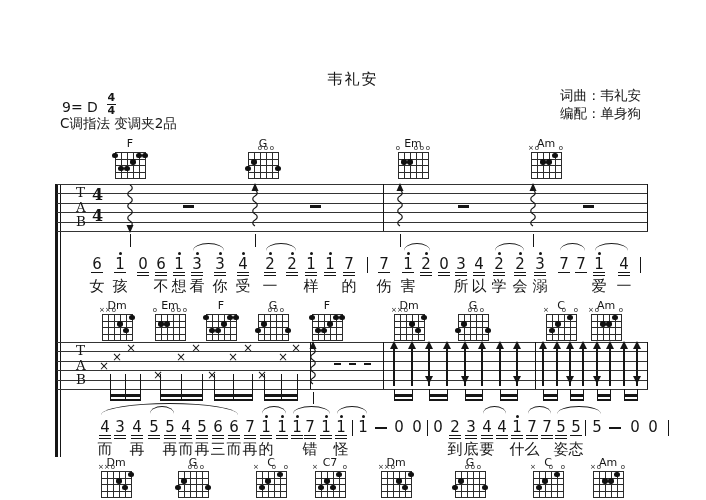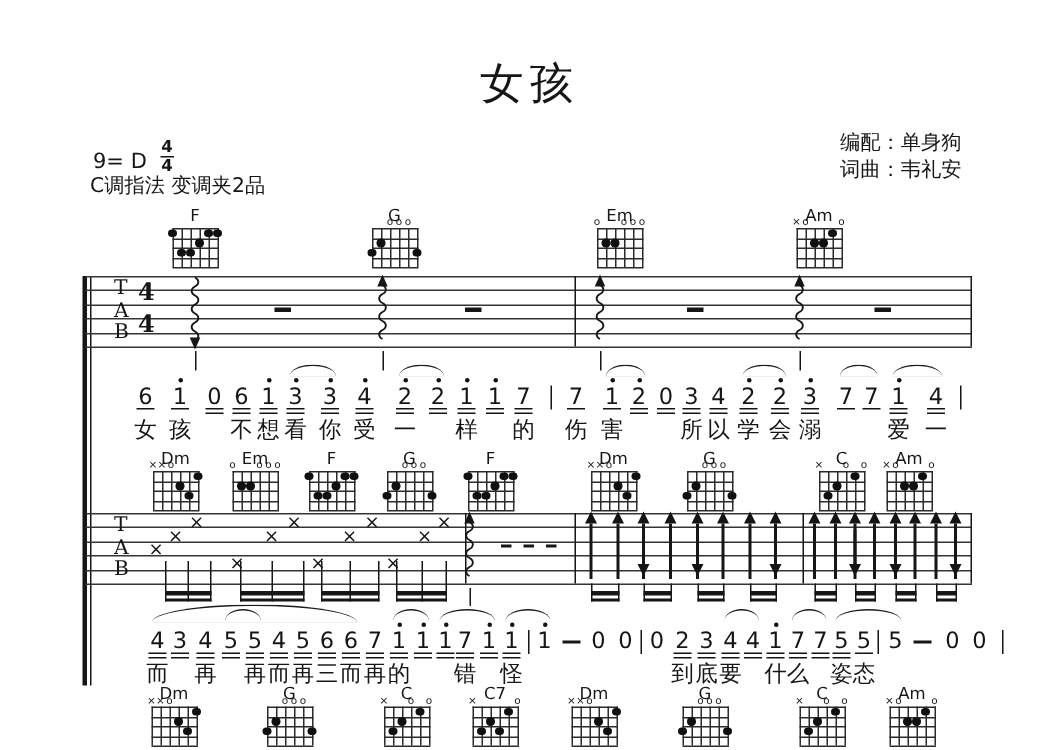--- a/index.html
+++ b/index.html
@@ -39,28 +39,28 @@
        border-radius:50%;background:#141414;}
   .ul{position:absolute;left:1px;right:1px;height:1.3px;background:#141414;}
   .arc{position:absolute;border-top:1.4px solid #1a1a1a;border-radius:50% 50% 0 0 / 100% 100% 0 0;}
   .lyric{position:absolute;font-size:15px;line-height:16px;transform:translateX(-50%);
          white-space:nowrap;font-weight:500;}
 </style>
 </head>
 <body>
 
 <div class="page" id="page">
-  <div class="title">女孩</div>
+  <div class="subtitle">韦礼安</div>
   <div class="keyline">
     <span>9= D</span><span class="frac"><span>4</span><i class="fracbar"></i><span>4</span></span>
   </div>
   <div class="fingering">C调指法 变调夹2品</div>
   <div class="credits">
+    <div>词曲：韦礼安</div>
     <div>编配：单身狗</div>
-    <div>词曲：韦礼安</div>
   </div>
   <div id="score">
       <div class="abs" style="left: 55px; top: 184px; width: 2.5px; height: 273px; background: rgb(22, 22, 22);"></div>
       <div class="abs" style="left: 59.5px; top: 184px; width: 1px; height: 273px; background: rgb(22, 22, 22);"></div>
       <div class="chord" style="left: 113px; top: 138px;">
         <div class="cname">F</div>
         <div class="cgrid">
           <i class="cv" style="left: 0px;"></i>
           <i class="cv" style="left: 6px;"></i>
           <i class="cv" style="left: 12px;"></i>

